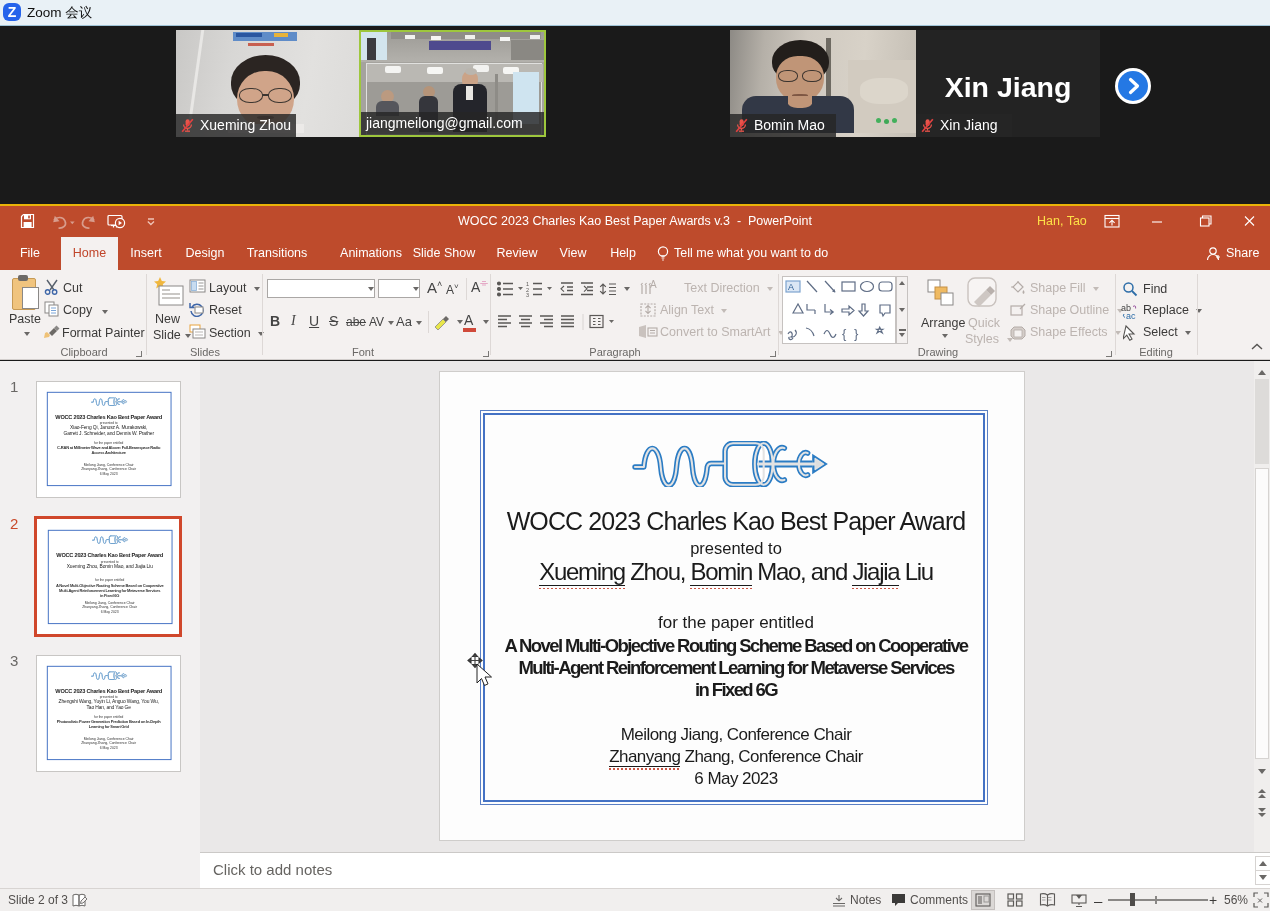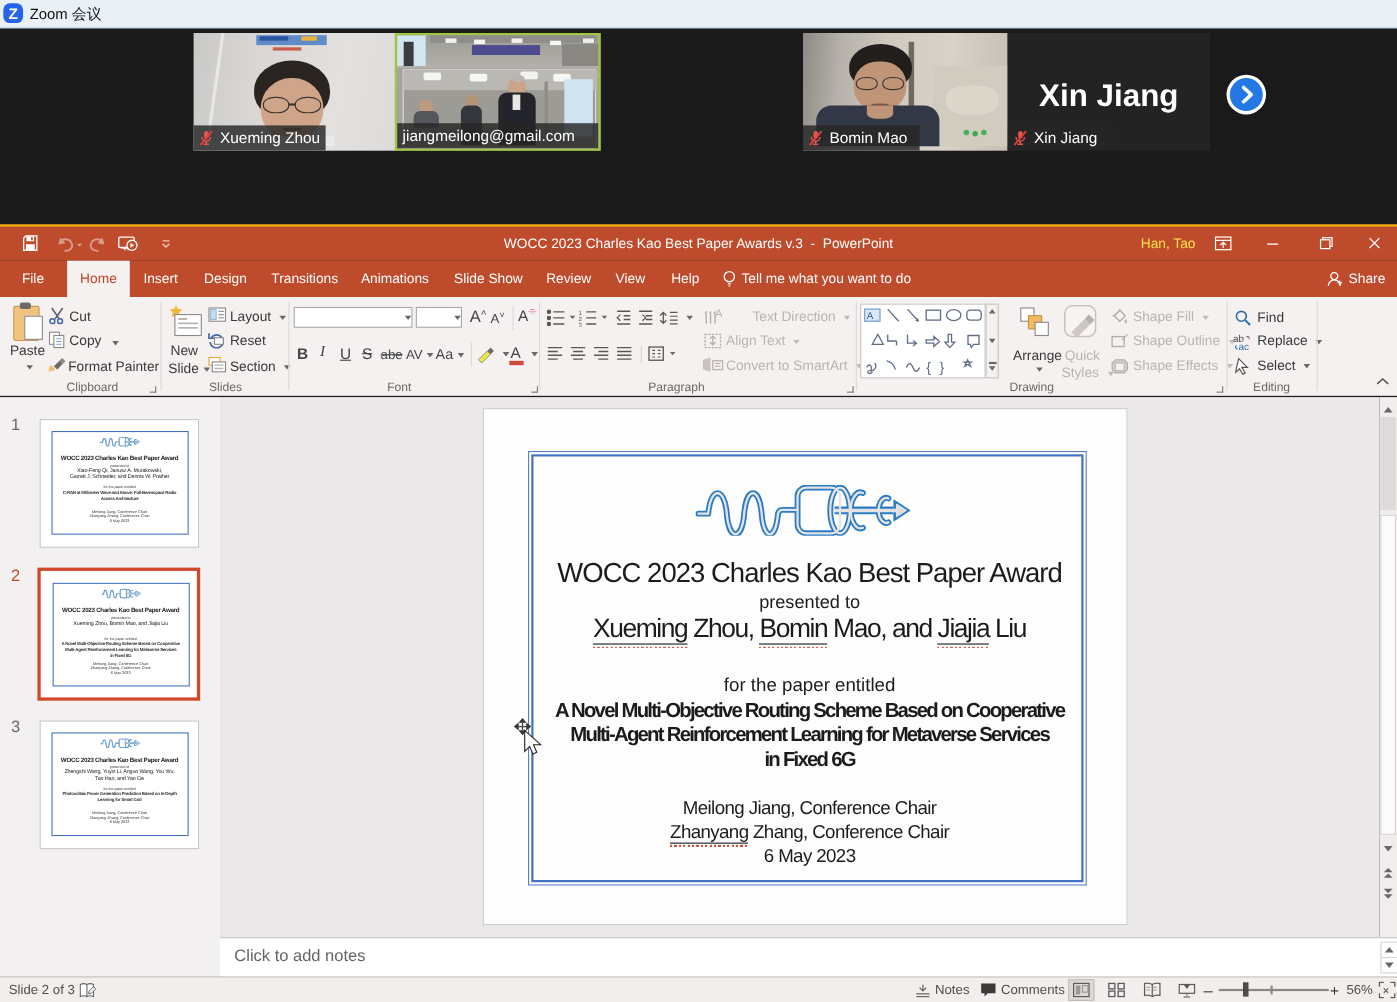--- a/index.html
+++ b/index.html
@@ -208,21 +208,21 @@
       </g>
     </svg>
   </div>
 
   <div class="abs" id="tabbar">
     <div id="hometab">Home</div>
     <div class="tab" style="left:16px;width:28px;">File</div>
     <div class="tab" style="left:130px;width:32px;">Insert</div>
     <div class="tab" style="left:184px;width:42px;">Design</div>
     <div class="tab" style="left:246px;width:62px;">Transitions</div>
-    <div class="tab" style="left:326px;width:66px;">Animations</div>
+    <div class="tab" style="left:338px;width:66px;">Animations</div>
     <div class="tab" style="left:411px;width:66px;">Slide Show</div>
     <div class="tab" style="left:495px;width:44px;">Review</div>
     <div class="tab" style="left:558px;width:30px;">View</div>
     <div class="tab" style="left:608px;width:30px;">Help</div>
     <svg class="abs" style="left:656px;top:8px;" width="14" height="18" viewBox="0 0 14 18">
       <circle cx="7" cy="6.5" r="4.6" fill="none" stroke="#fff" stroke-width="1.2"></circle>
       <path d="M5.3,11 h3.4 m-3.1,2 h2.8 m-2.2,2 h1.6" stroke="#fff" stroke-width="1.1" fill="none"></path>
     </svg>
     <div class="tab" style="left:674px;width:170px;text-align:left;">Tell me what you want to do</div>
     <svg class="abs" style="left:1206px;top:9px;" width="16" height="16" viewBox="0 0 16 16">

